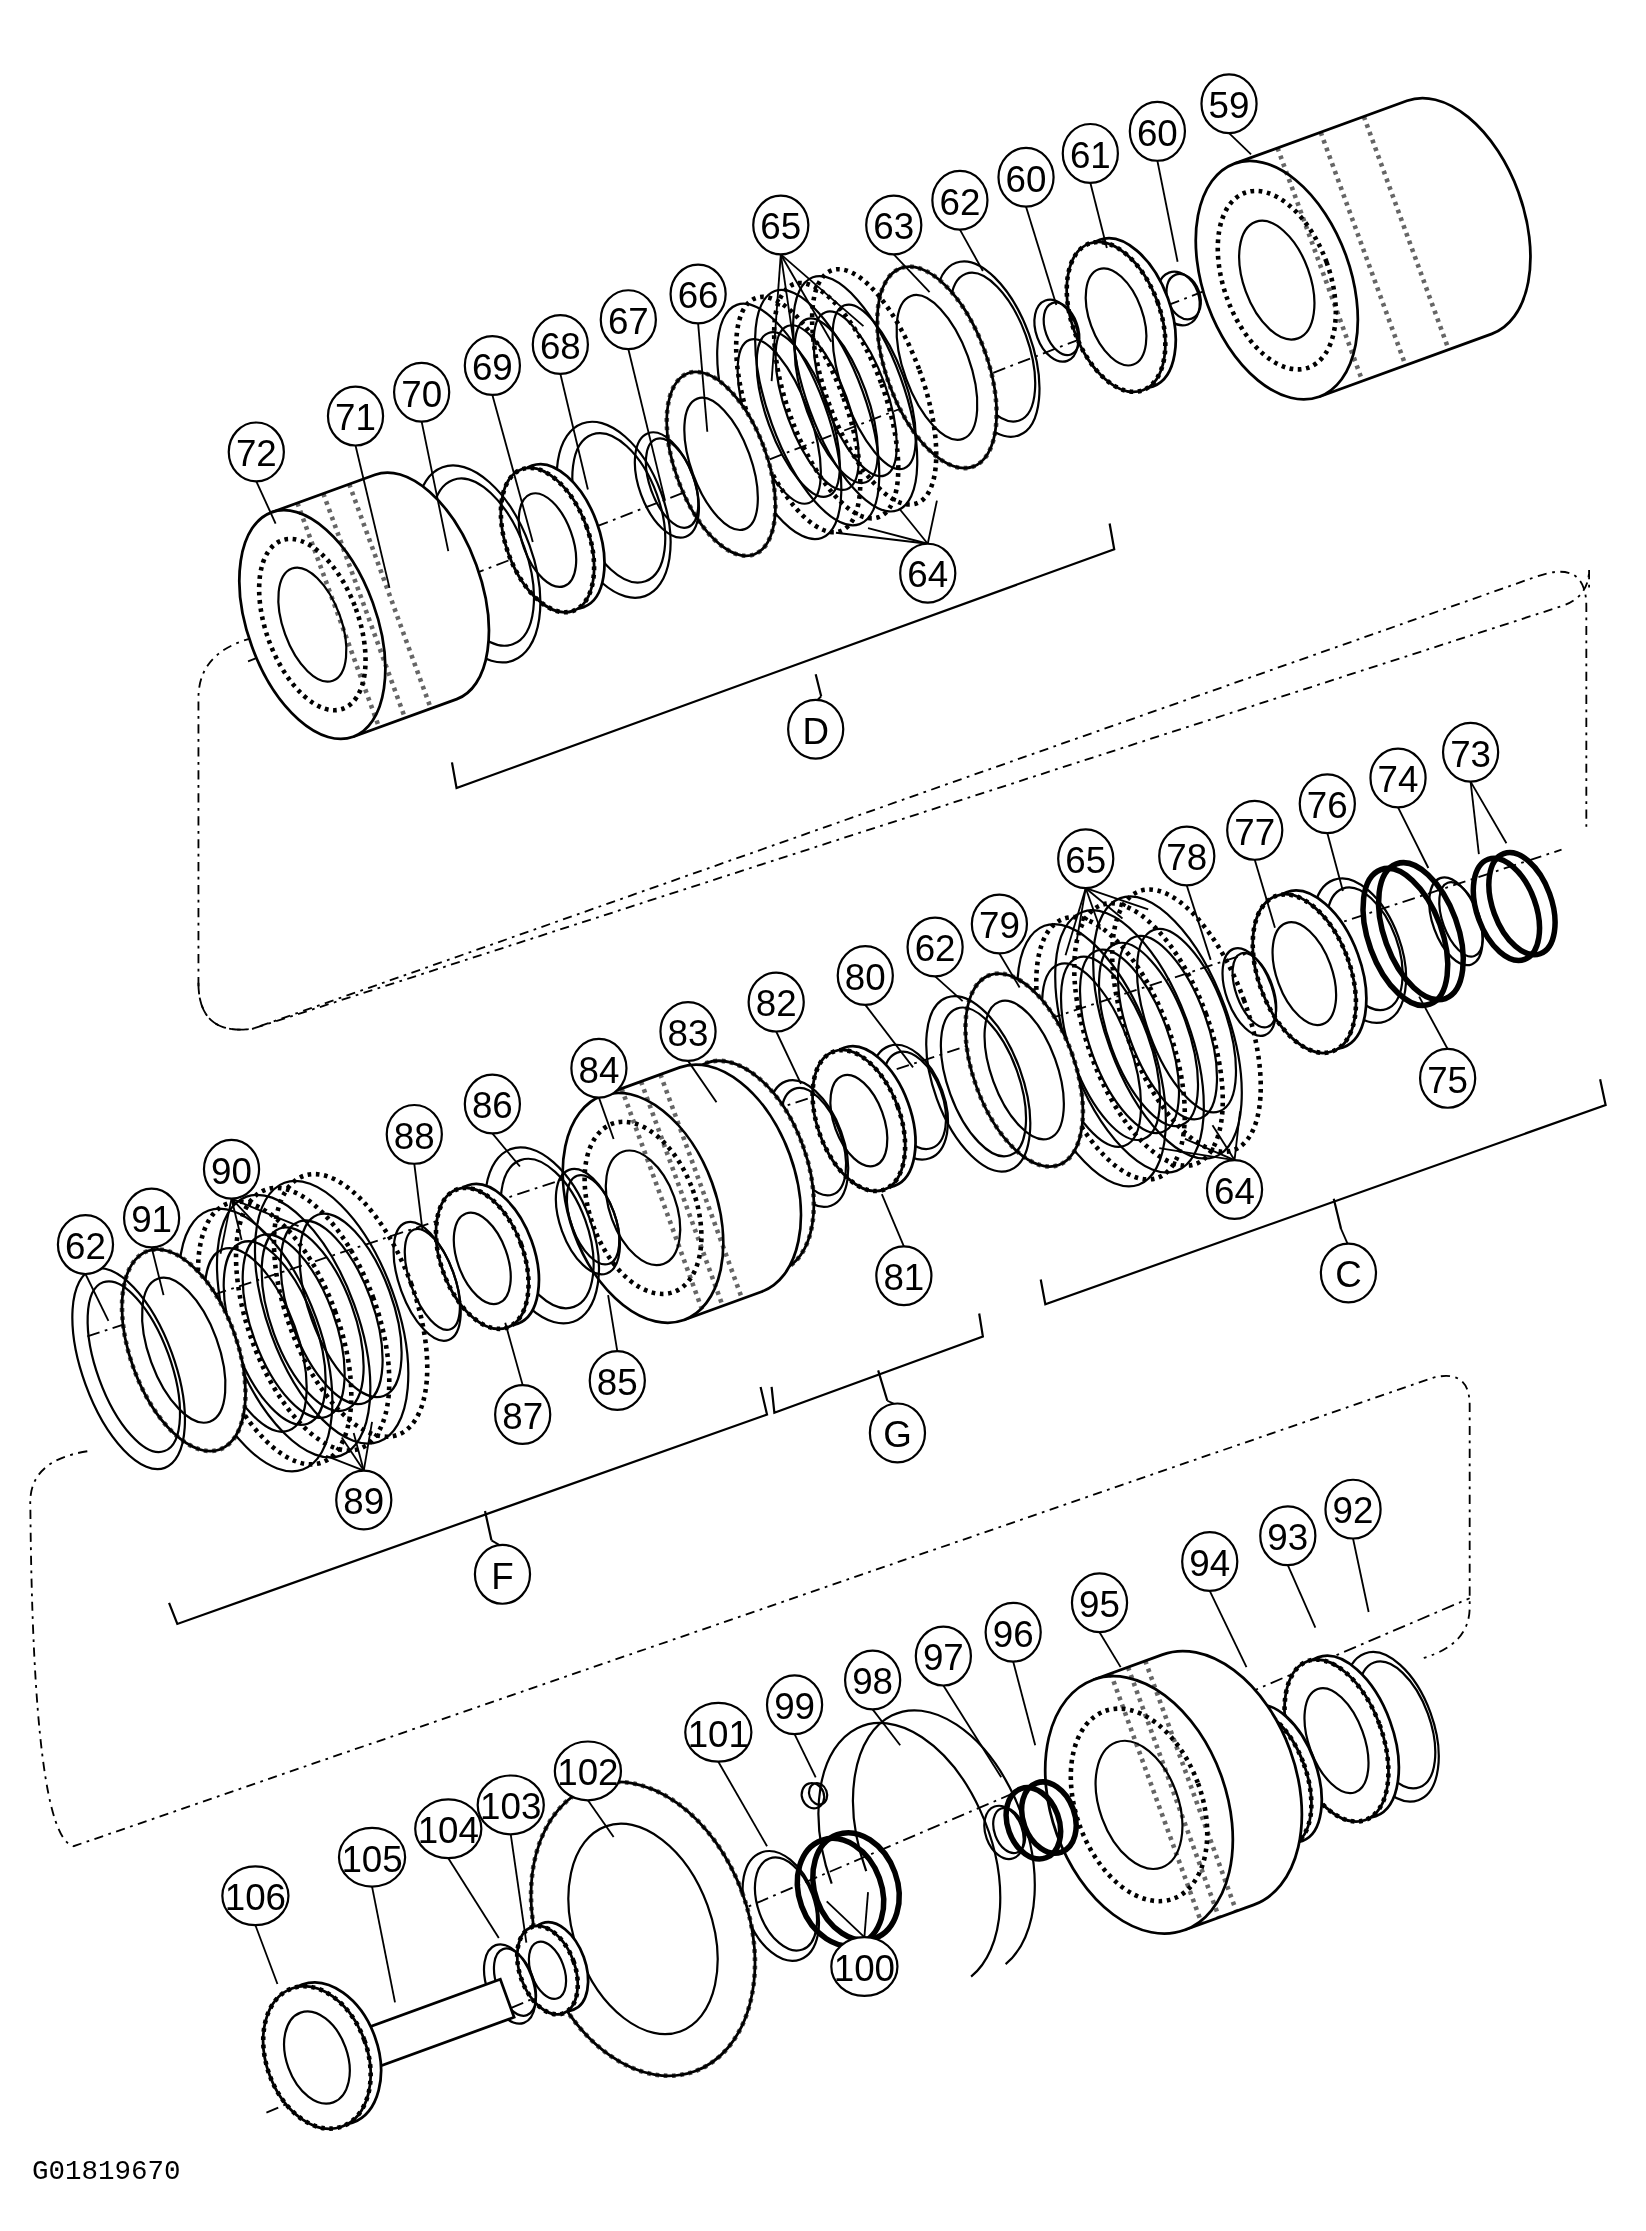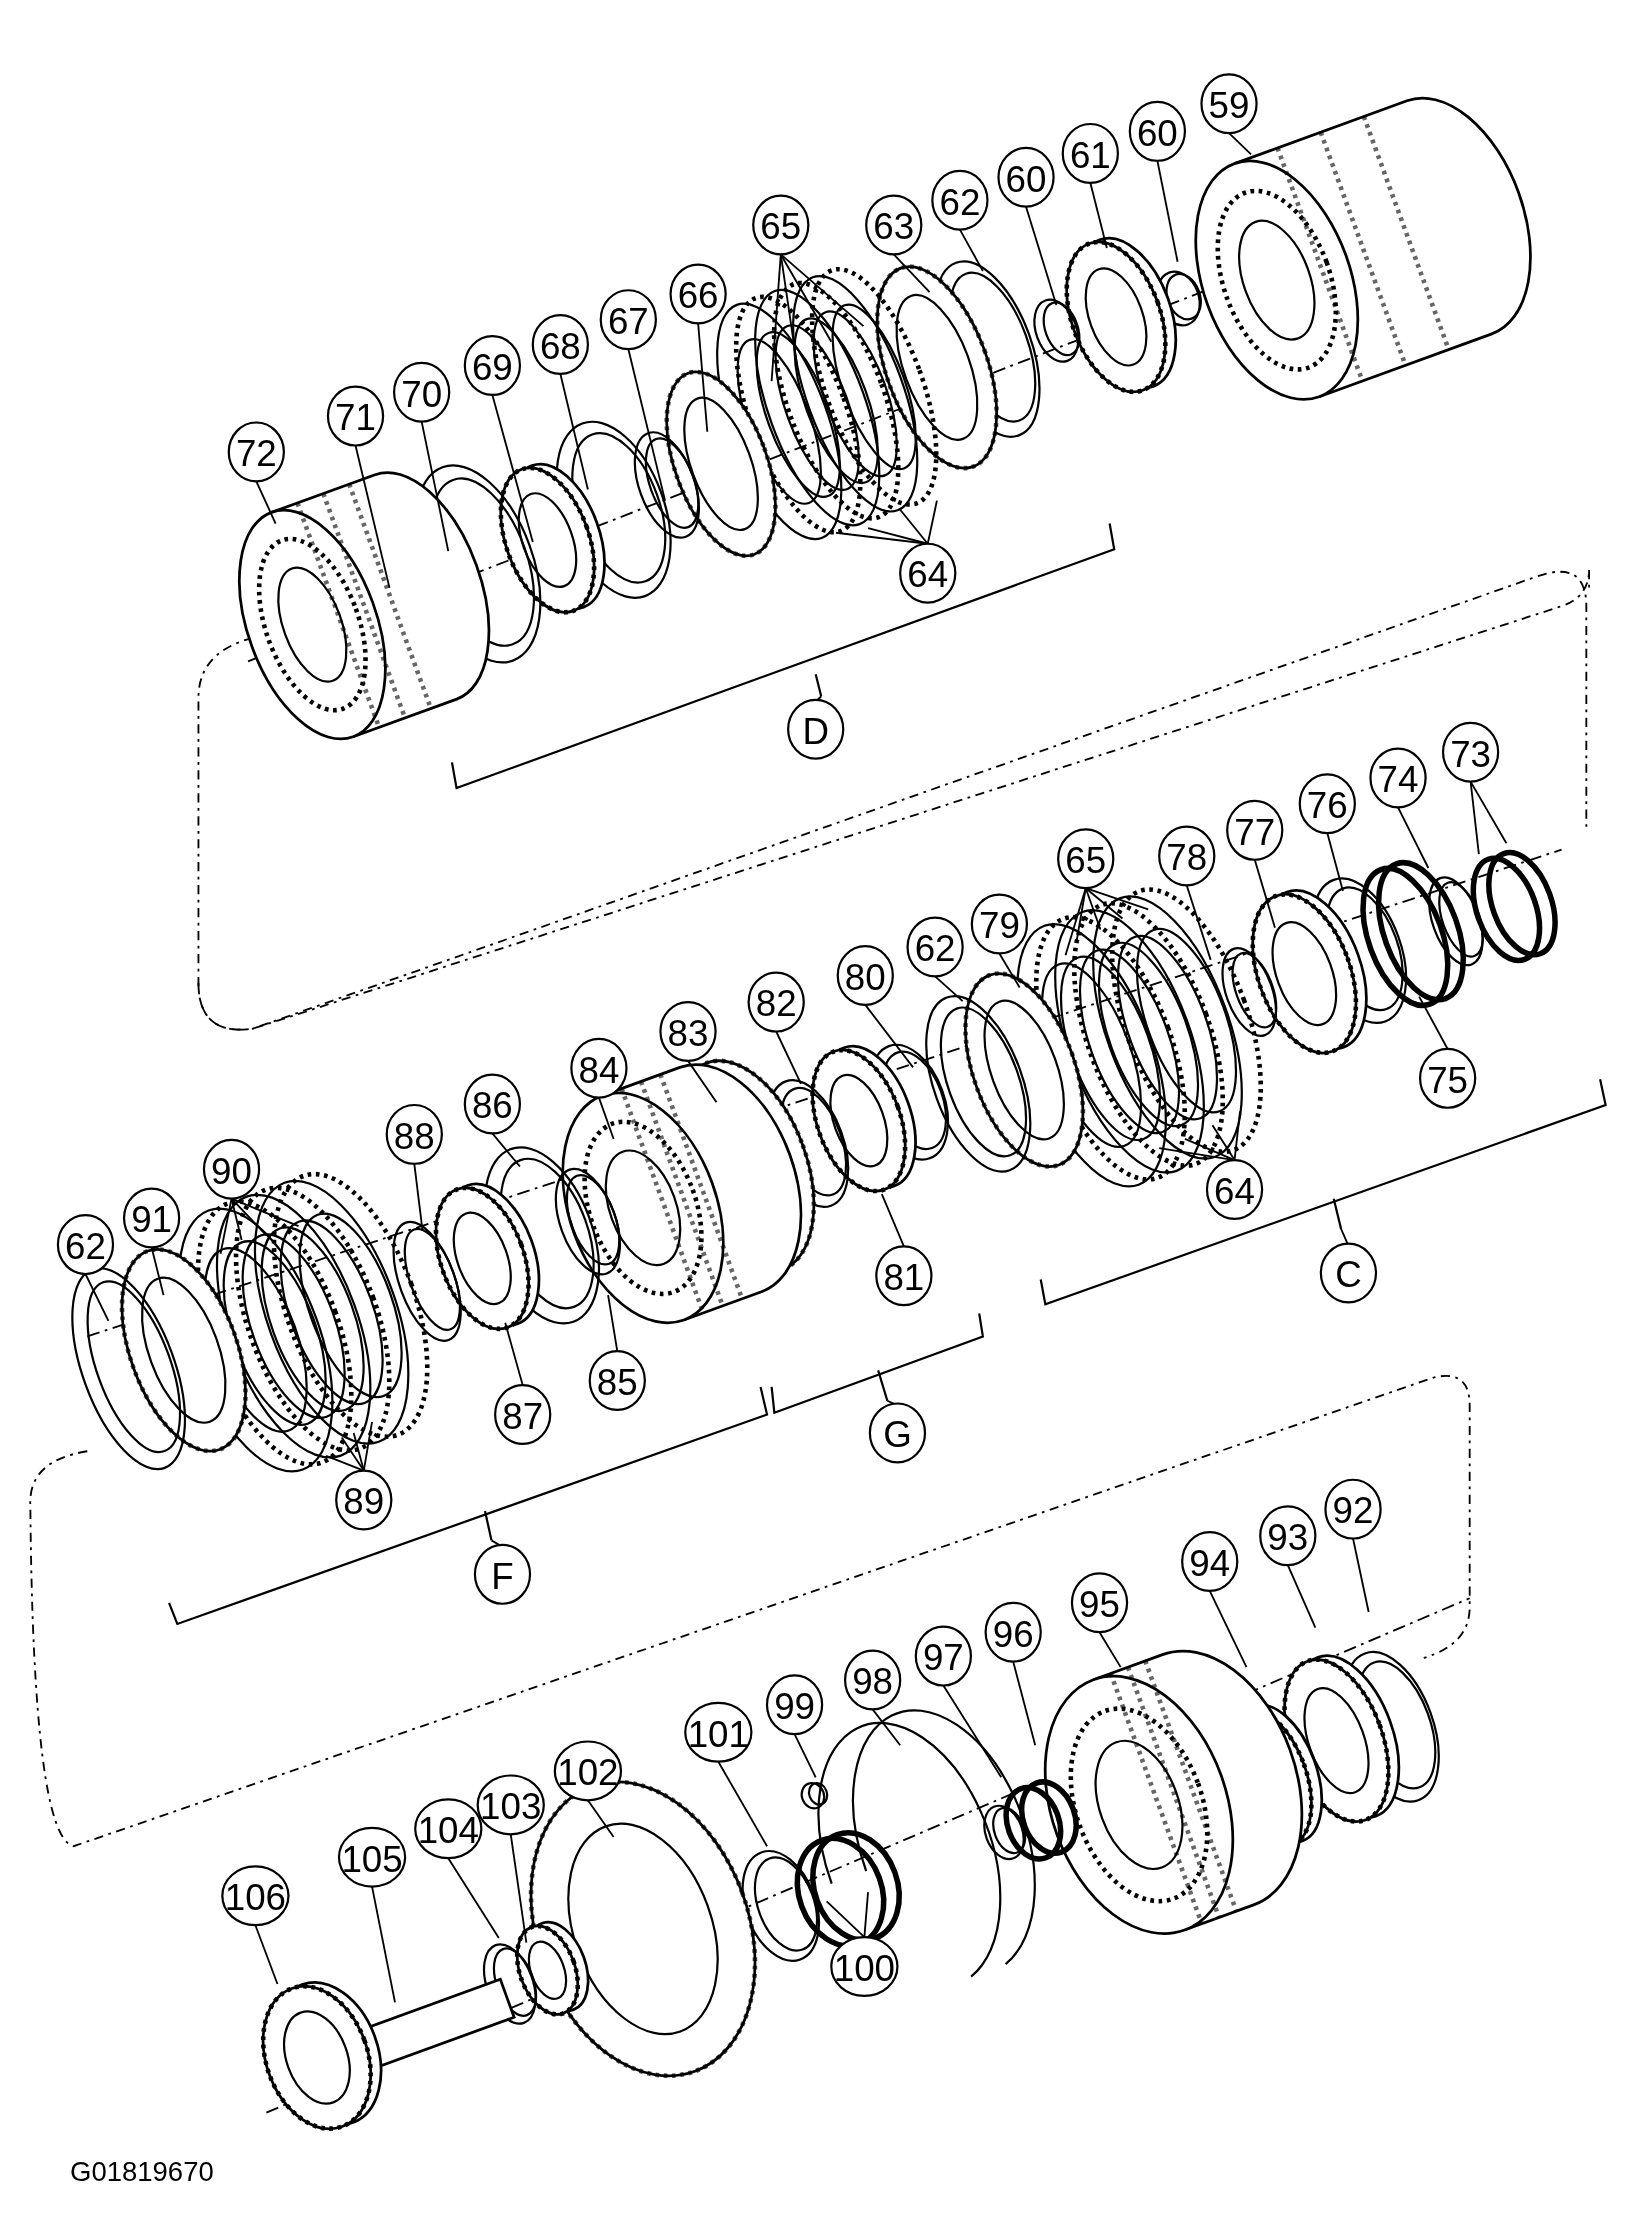--- a/index.html
+++ b/index.html
@@ -11,21 +11,21 @@
   .group-text { font-family: "Liberation Sans", sans-serif; font-size: 40px; fill: #000; text-anchor: middle; dominant-baseline: central; }
   .leader { stroke: #000; stroke-width: 2; fill: none; }
   .bracket { stroke: #000; stroke-width: 2.4; fill: none; }
   .axis { stroke: #000; stroke-width: 2; stroke-dasharray: 14 6 3 6; fill: none; }
   .outline { stroke: #000; stroke-width: 2; stroke-dasharray: 10 6 3 6; fill: none; }
   .part { fill: #ffffff; stroke: #000; stroke-width: 3; }
   .part-inner { fill: none; stroke: #000; stroke-width: 2.4; }
   .part-teeth { fill: none; stroke: #000; stroke-width: 5; stroke-dasharray: 4 5; }
   .part-heavy { fill: none; stroke: #000; stroke-width: 6; }
   #figure-id { position: absolute; left: 32px; top: 2156px; font-size: 27.5px; color: #000;
-               font-family: Liberation Sans, sans-serif; margin-left: 38px; }
+               font-family: Liberation Mono, monospace; }
 </style>
 </head>
 <body>
 
 <svg id="diagram" xmlns="http://www.w3.org/2000/svg" viewBox="0 0 1793 2430" width="1647" height="2232">
   <g id="axes-layer">
       <line x1="270" y1="720" x2="1600" y2="205" class="axis"></line>
       <line x1="95" y1="1455" x2="1700" y2="925" class="axis"></line>
       <line x1="290" y1="2300" x2="1600" y2="1740" class="axis"></line>
     </g>

